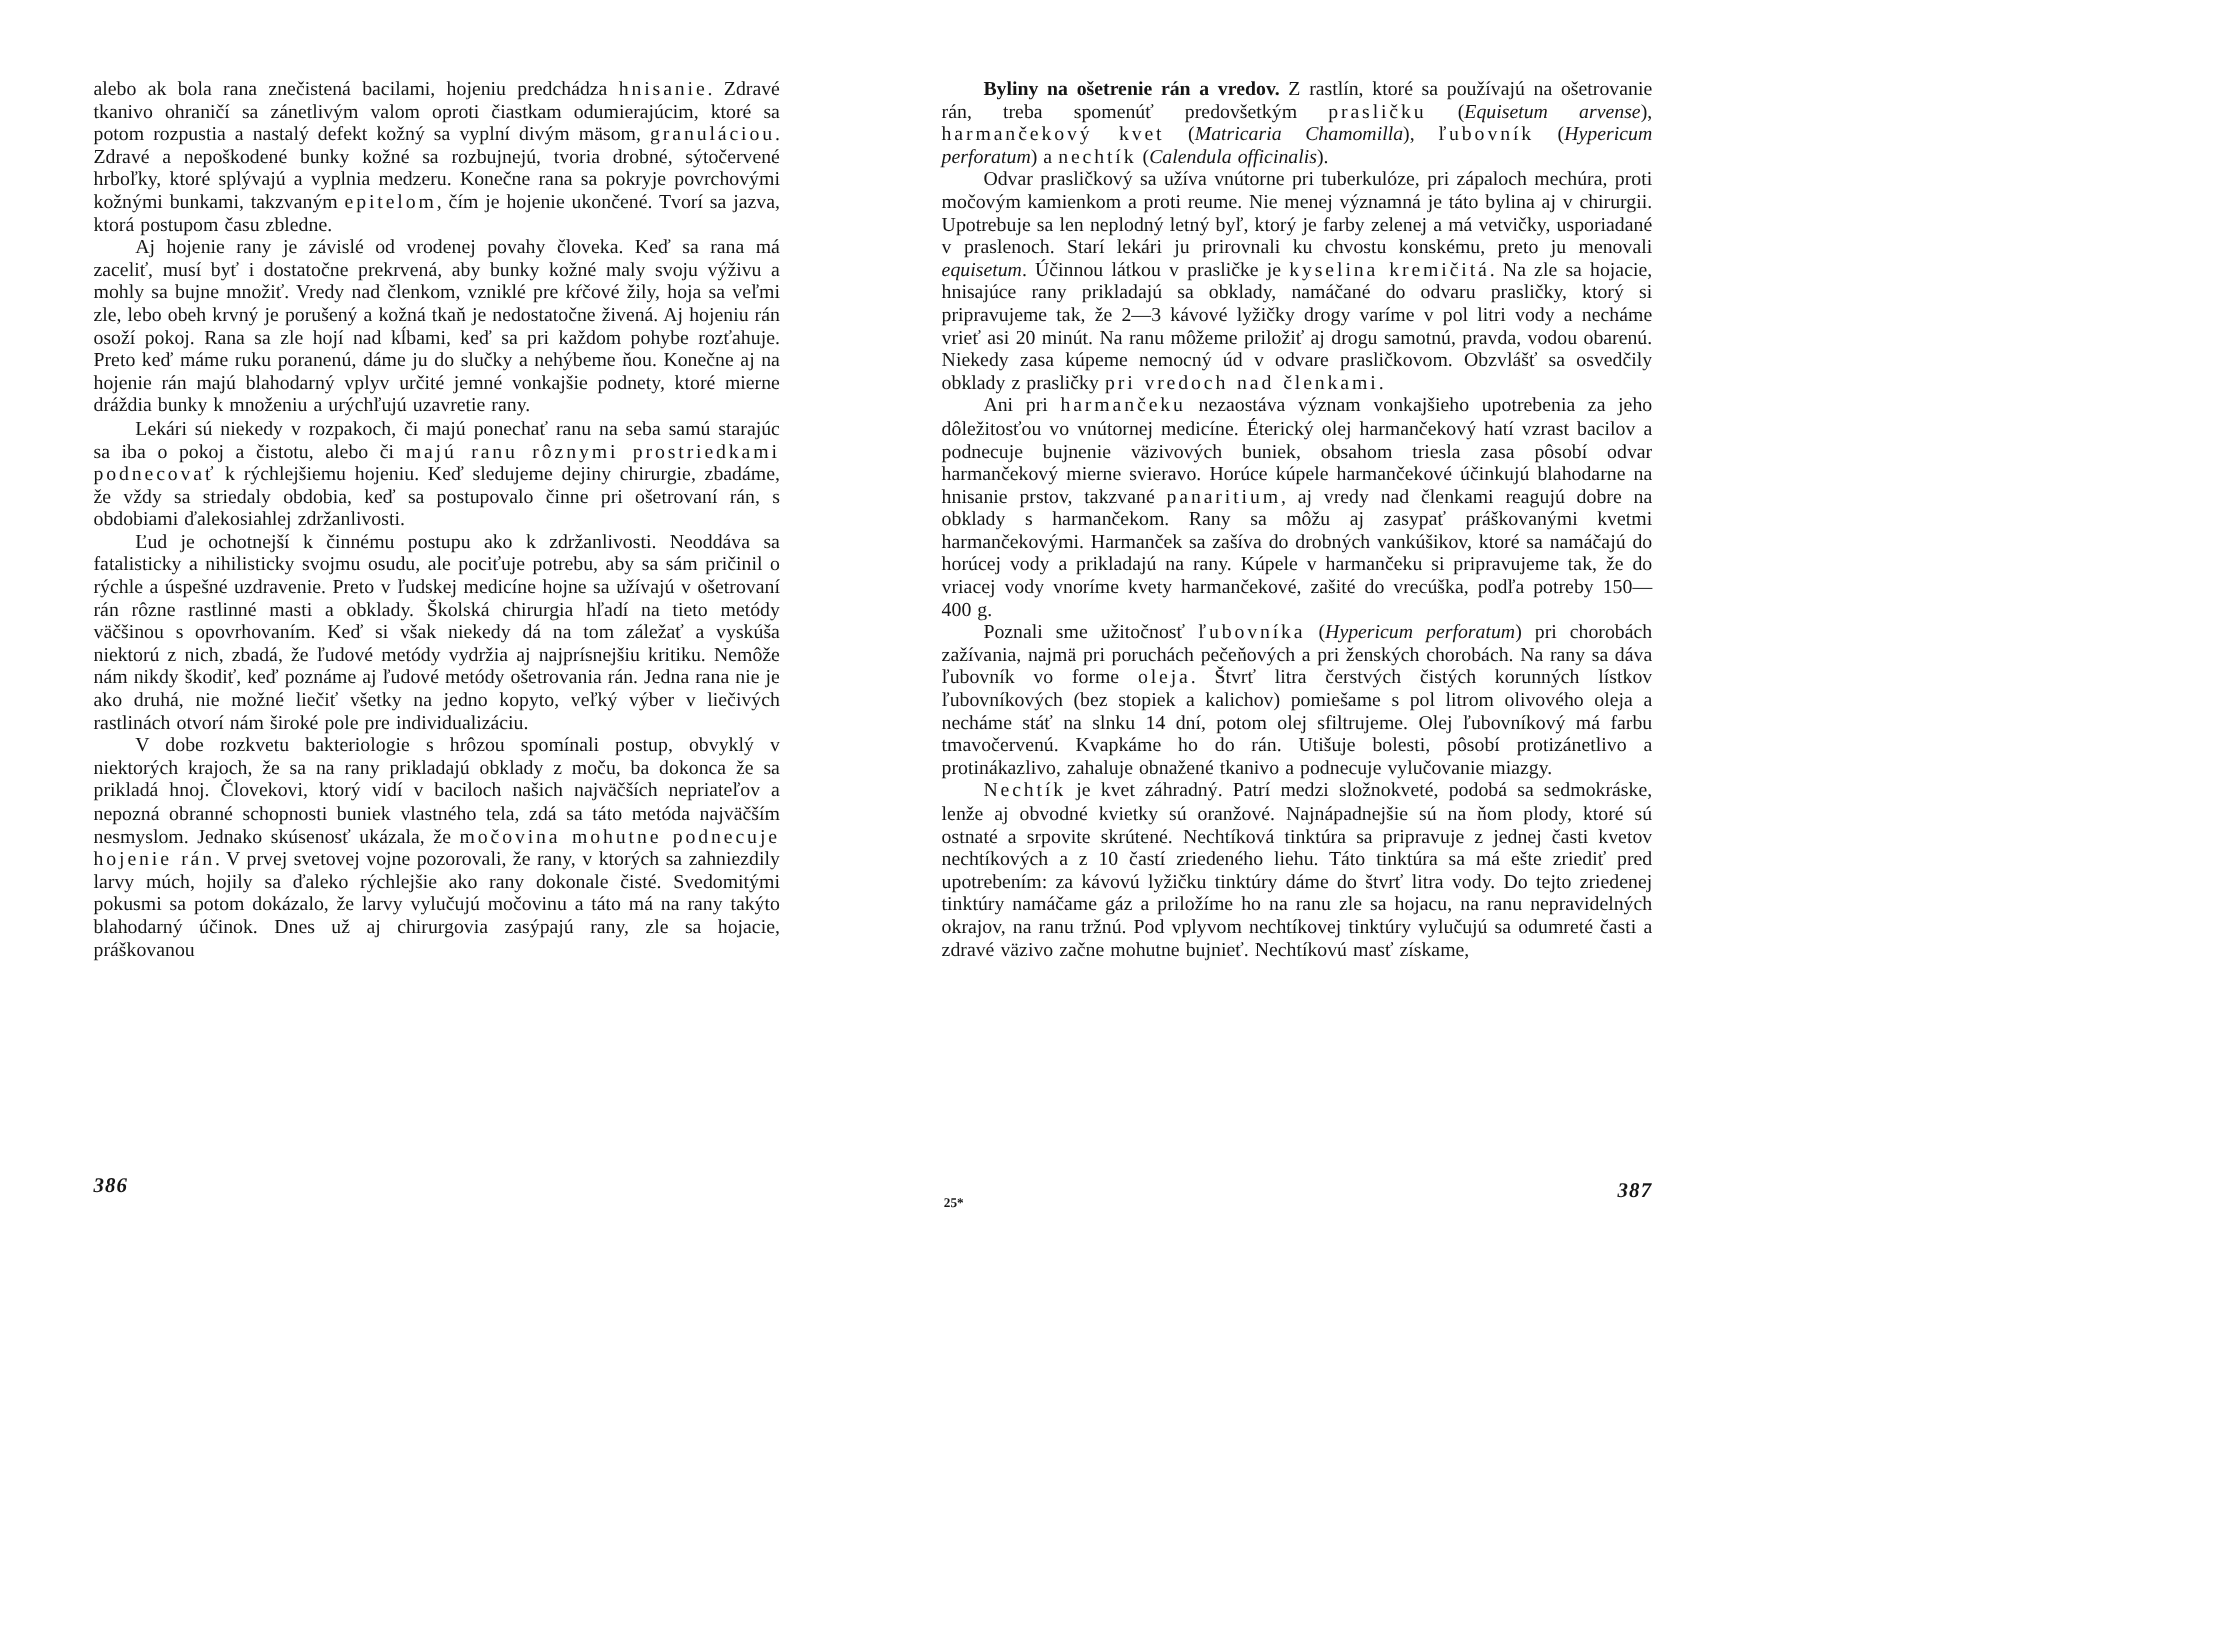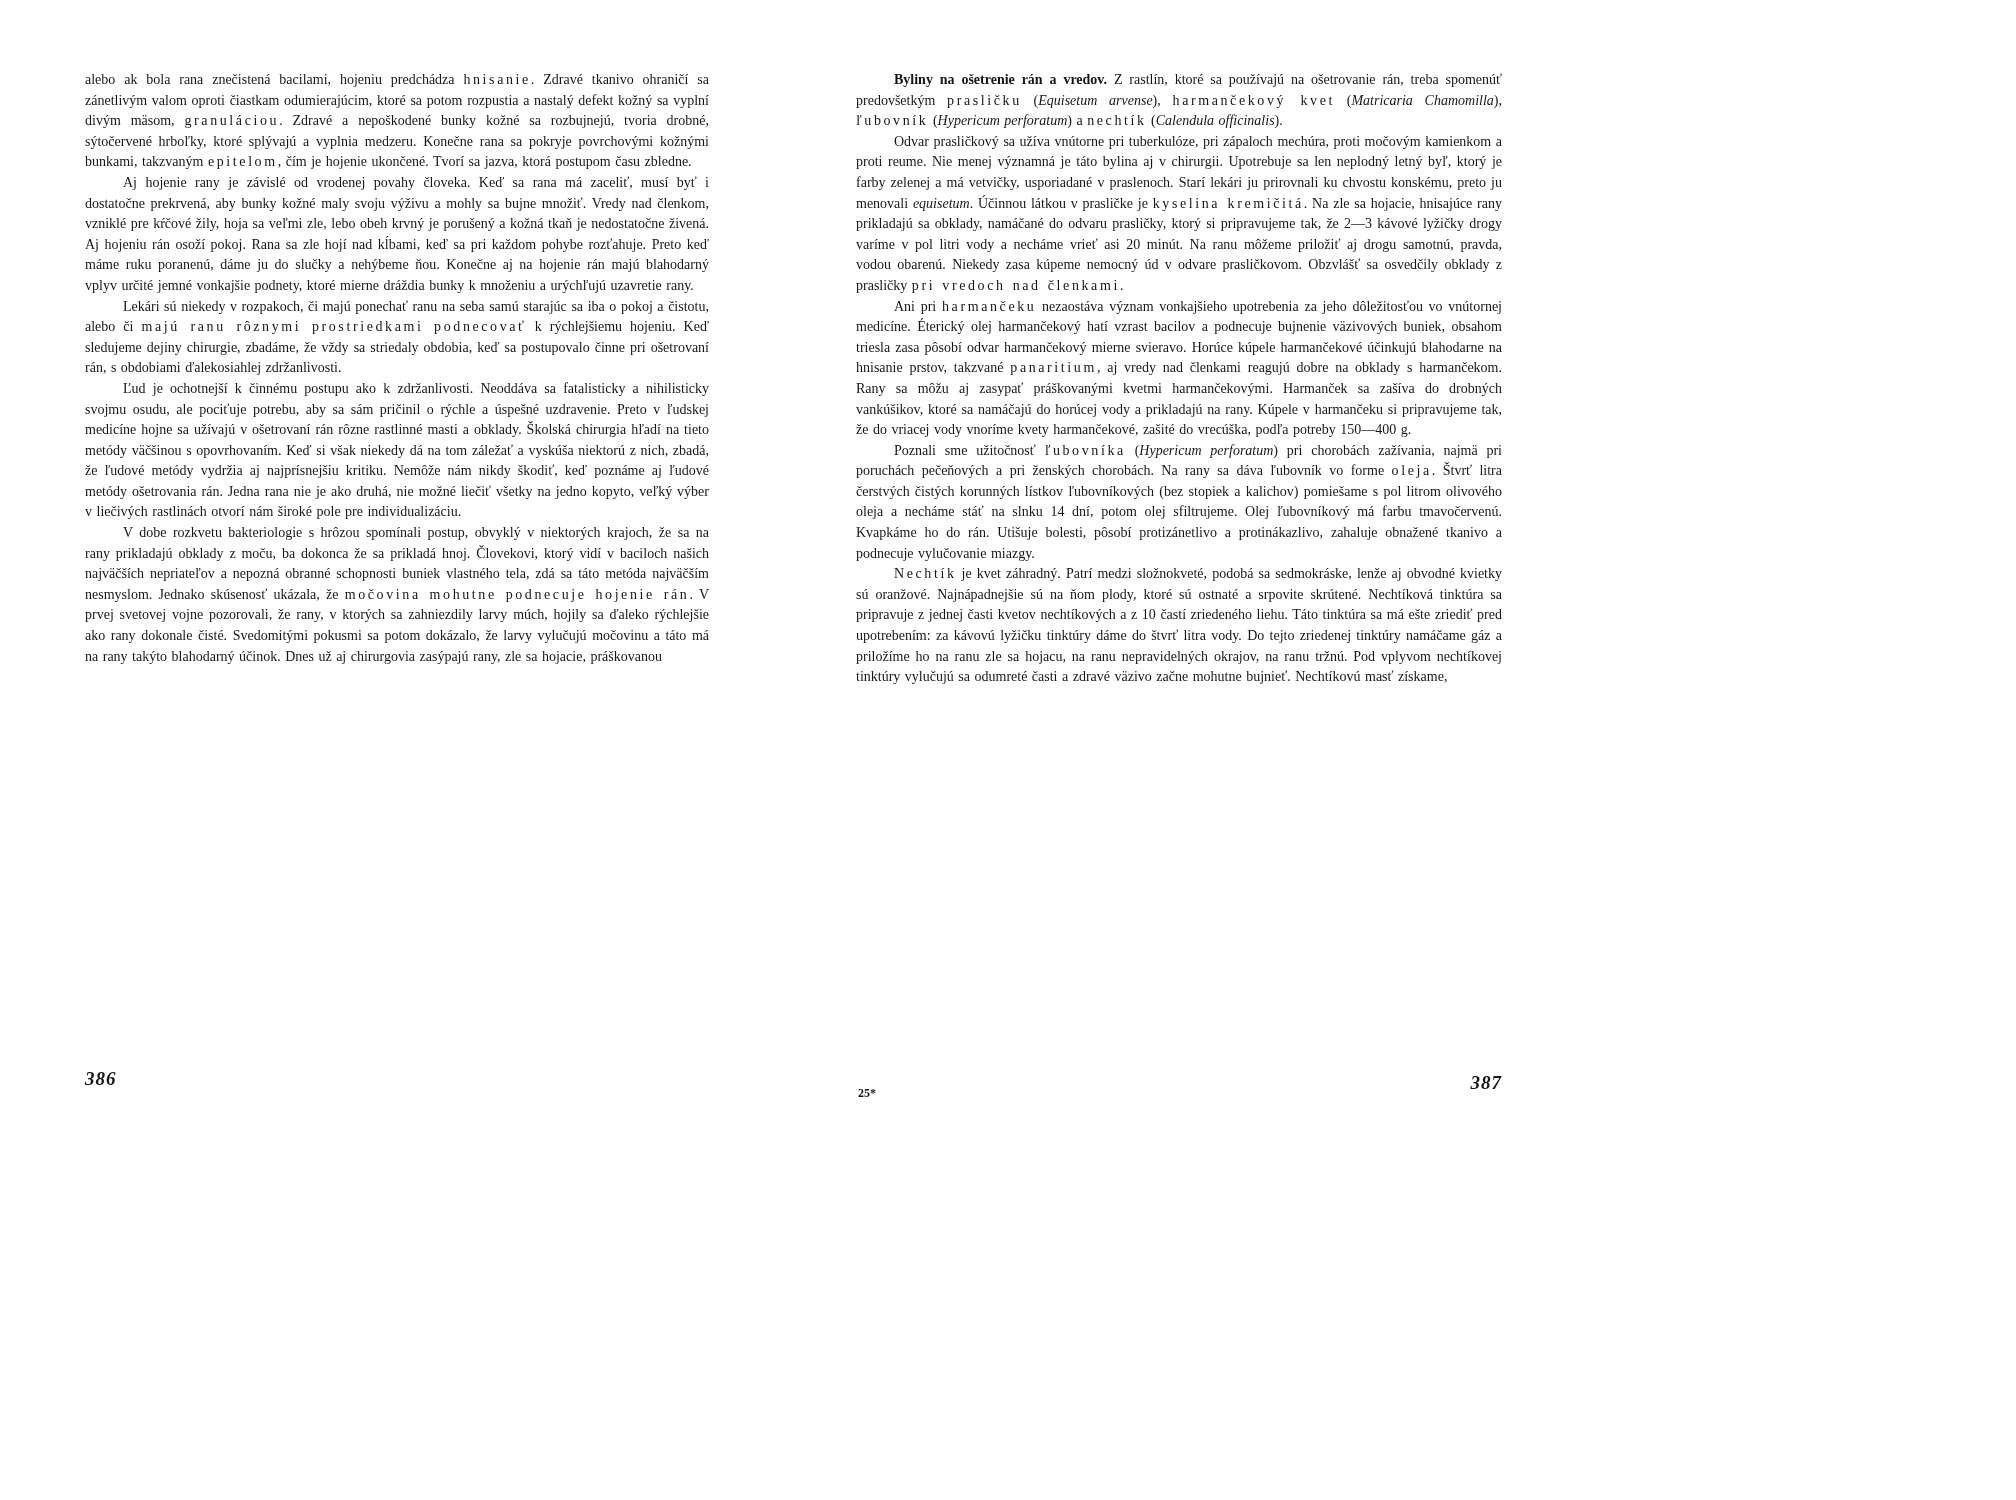--- a/index.html
+++ b/index.html
@@ -23,21 +23,21 @@
     left: 85px;
     width: 624px;
   }
   .page-right {
     left: 856px;
     width: 646px;
   }
   .text-block p {
     margin: 0;
     text-align: justify;
-    font-size: 14px;
+    font-size: 18px;
     line-height: 20.6px;
     word-spacing: 1px;
   }
   .text-block p.indent {
     text-indent: 38px;
   }
   .sp {
     letter-spacing: 2.6px;
   }
   .pagenum {

